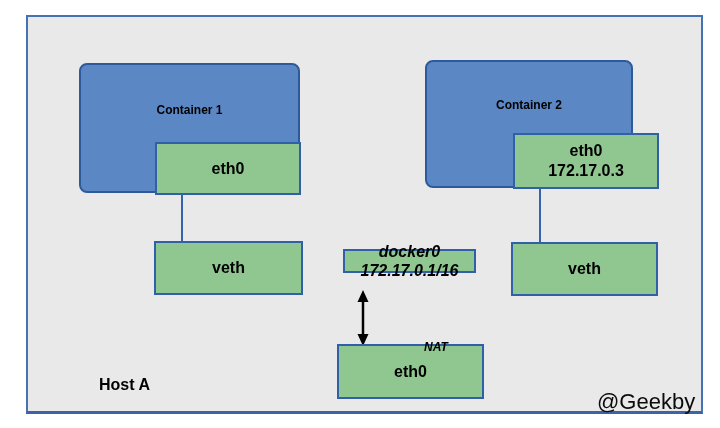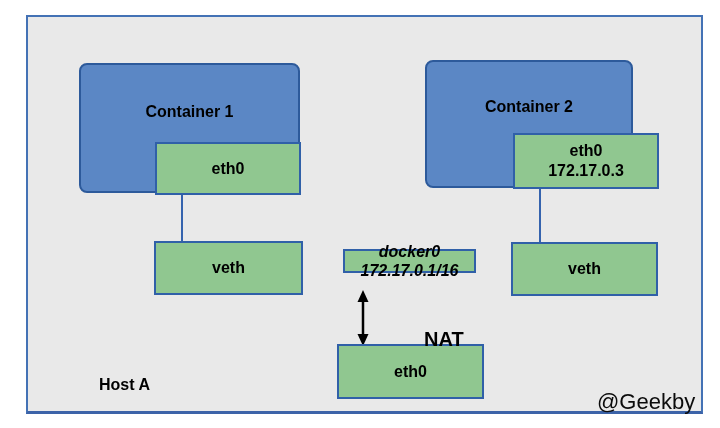--- a/index.html
+++ b/index.html
@@ -22,21 +22,21 @@
   .container-box {
     position: absolute;
     background: #5b87c5;
     border: 2px solid #2d5a9b;
     border-radius: 8px;
     box-sizing: border-box;
   }
   .container-label {
     text-align: center;
     font-weight: bold;
-    font-size: 16px;
+    font-size: 12px;
     color: #000;
   }
   .green-box {
     position: absolute;
     background: #90c790;
     border: 2px solid #3060a8;
     box-sizing: border-box;
     display: flex;
     flex-direction: column;
     align-items: center;
@@ -56,21 +56,21 @@
     z-index: 2;
     pointer-events: none;
   }
   .text-label {
     position: absolute;
     font-weight: bold;
     color: #000;
     white-space: nowrap;
     z-index: 4;
   }
-  .nat { left: 424px; top: 328px; font-size: 20px; }
+  .nat { left: 424px; top: 340px; font-size: 12px; font-style: italic; }
   .hosta { left: 80px; top: 376px; font-size: 16px; margin-left: 19px; }
   .watermark {
     position: absolute;
     left: 597px; top: 389px;
     font-size: 22px;
     font-weight: 400;
     color: #0b0b0b;
     z-index: 5;
     white-space: nowrap;
   }

